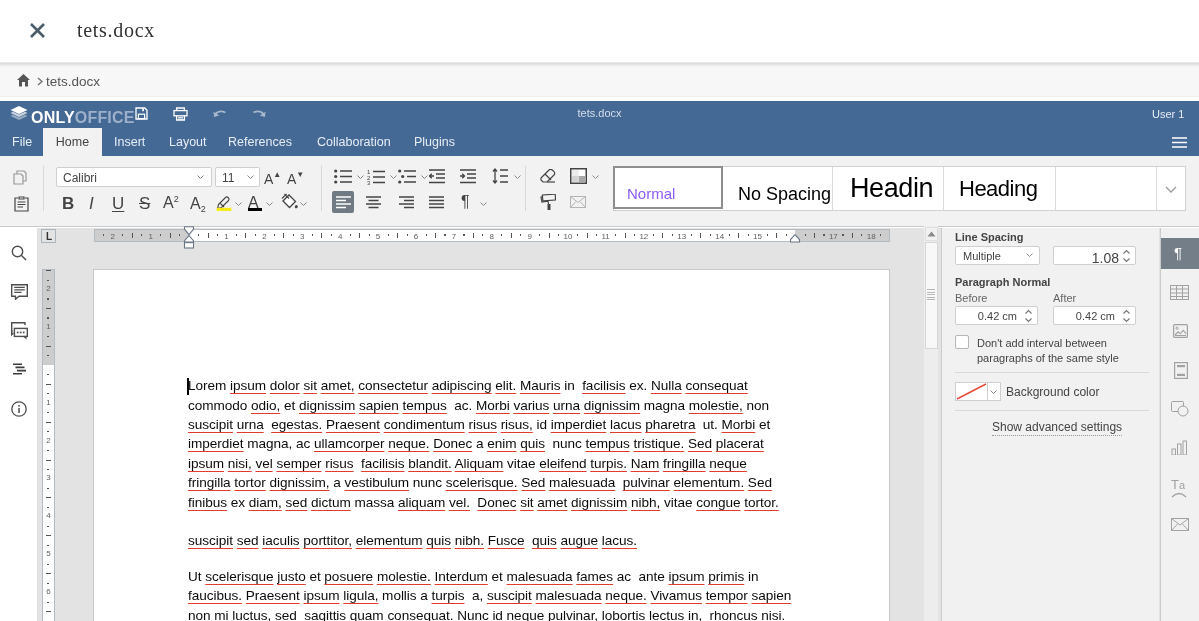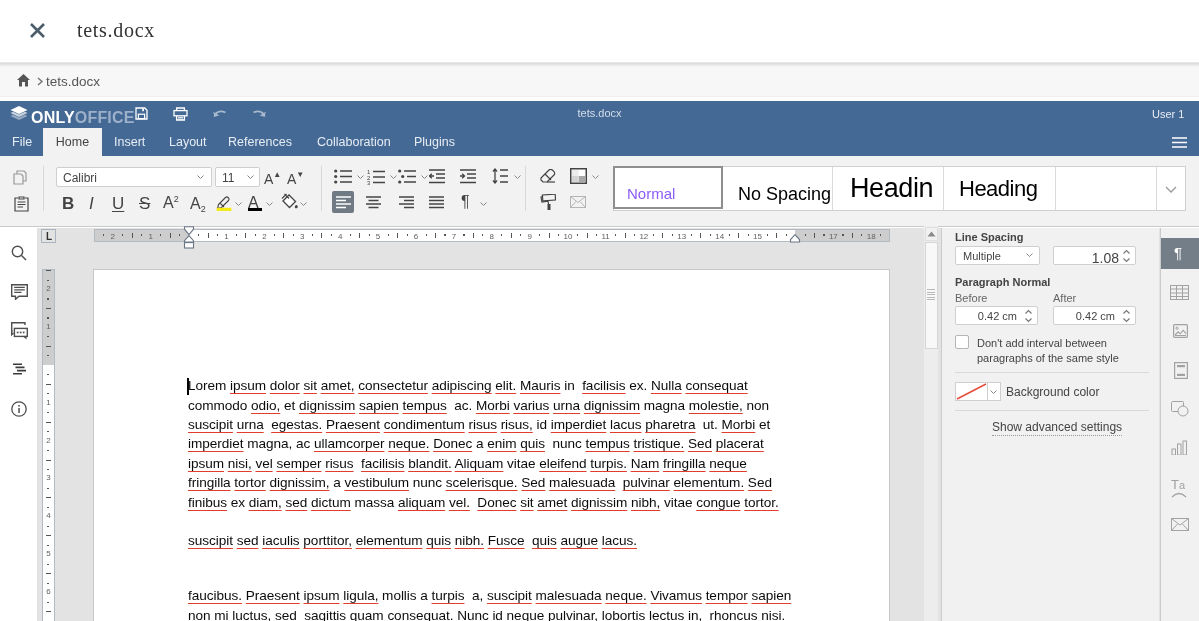--- a/index.html
+++ b/index.html
@@ -411,20 +411,21 @@
     <div class="abs" style="left:45.8px;top:611.1px;width:4.8px;height:1px;background:#555"></div>
     <div class="abs" style="left:47.2px;top:620.6px;width:1.8px;height:1.2px;background:#555"></div>
 <div class="tl" style="top:378.1px">Lorem <span class="sp">ipsum</span> <span class="sp">dolor</span> <span class="sp">sit</span> <span class="sp">amet,</span> <span class="sp">consectetur</span> <span class="sp">adipiscing</span> <span class="sp">elit.</span> <span class="sp">Mauris</span> in &nbsp;<span class="sp">facilisis</span> ex. <span class="sp">Nulla</span> <span class="sp">consequat</span></div>
     <div class="tl" style="top:397.5px">commodo <span class="sp">odio,</span> et <span class="sp">dignissim</span> <span class="sp">sapien</span> <span class="sp">tempus</span> &nbsp;ac. <span class="sp">Morbi</span> <span class="sp">varius</span> <span class="sp">urna</span> <span class="sp">dignissim</span> magna <span class="sp">molestie,</span> non</div>
     <div class="tl" style="top:416.9px"><span class="sp">suscipit</span> <span class="sp">urna</span> &nbsp;<span class="sp">egestas.</span> <span class="sp">Praesent</span> <span class="sp">condimentum</span> <span class="sp">risus</span> <span class="sp">risus,</span> id <span class="sp">imperdiet</span> <span class="sp">lacus</span> <span class="sp">pharetra</span> &nbsp;ut. <span class="sp">Morbi</span> et</div>
     <div class="tl" style="top:436.3px"><span class="sp">imperdiet</span> magna, ac <span class="sp">ullamcorper</span> <span class="sp">neque.</span> <span class="sp">Donec</span> a <span class="sp">enim</span> <span class="sp">quis</span> &nbsp;nunc <span class="sp">tempus</span> <span class="sp">tristique.</span> <span class="sp">Sed</span> <span class="sp">placerat</span></div>
     <div class="tl" style="top:455.7px"><span class="sp">ipsum</span> <span class="sp">nisi,</span> <span class="sp">vel</span> <span class="sp">semper</span> <span class="sp">risus</span> &nbsp;<span class="sp">facilisis</span> <span class="sp">blandit.</span> <span class="sp">Aliquam</span> vitae <span class="sp">eleifend</span> <span class="sp">turpis.</span> <span class="sp">Nam</span> <span class="sp">fringilla</span> <span class="sp">neque</span></div>
     <div class="tl" style="top:475.1px"><span class="sp">fringilla</span> <span class="sp">tortor</span> <span class="sp">dignissim,</span> a <span class="sp">vestibulum</span> nunc <span class="sp">scelerisque.</span> <span class="sp">Sed</span> <span class="sp">malesuada</span> &nbsp;<span class="sp">pulvinar</span> <span class="sp">elementum.</span> <span class="sp">Sed</span></div>
     <div class="tl" style="top:494.5px"><span class="sp">finibus</span> ex <span class="sp">diam,</span> <span class="sp">sed</span> <span class="sp">dictum</span> massa <span class="sp">aliquam</span> <span class="sp">vel.</span>&nbsp; <span class="sp">Donec</span> <span class="sp">sit</span> <span class="sp">amet</span> <span class="sp">dignissim</span> <span class="sp">nibh,</span> vitae <span class="sp">congue</span> <span class="sp">tortor.</span></div>
     <div class="tl" style="top:533.3px"><span class="sp">suscipit</span> <span class="sp">sed</span> <span class="sp">iaculis</span> <span class="sp">porttitor,</span> <span class="sp">elementum</span> <span class="sp">quis</span> <span class="sp">nibh.</span> <span class="sp">Fusce</span>&nbsp; <span class="sp">quis</span> <span class="sp">augue</span> <span class="sp">lacus.</span></div>
+    <div class="tl" style="top:568.9px">Ut <span class="sp">scelerisque</span> <span class="sp">justo</span> et <span class="sp">posuere</span> <span class="sp">molestie.</span> <span class="sp">Interdum</span> et <span class="sp">malesuada</span> <span class="sp">fames</span> ac&nbsp; ante <span class="sp">ipsum</span> <span class="sp">primis</span> in</div>
     <div class="tl" style="top:588.3px"><span class="sp">faucibus.</span> <span class="sp">Praesent</span> <span class="sp">ipsum</span> <span class="sp">ligula,</span> mollis a <span class="sp">turpis</span>&nbsp; a, <span class="sp">suscipit</span> <span class="sp">malesuada</span> <span class="sp">neque.</span> <span class="sp">Vivamus</span> <span class="sp">tempor</span> <span class="sp">sapien</span></div>
     <div class="tl" style="top:607.7px">non mi <span class="sp">luctus,</span> <span class="sp">sed</span>&nbsp; <span class="sp">sagittis</span> <span class="sp">quam</span> <span class="sp">consequat.</span> <span class="sp">Nunc</span> id <span class="sp">neque</span> <span class="sp">pulvinar,</span> <span class="sp">lobortis</span> <span class="sp">lectus</span> in,&nbsp; <span class="sp">rhoncus</span> <span class="sp">nisi.</span></div>
     <div class="abs" style="left:187px;top:378px;width:1.6px;height:17px;background:#000"></div>
 <div class="plabel" style="left:955px;top:231px">Line Spacing</div>
     <div class="pinput" style="left:955px;top:246px;width:85px;height:19px">
       <span style="position:absolute;left:7px;top:3px;font-size:11px">Multiple</span>
     </div>
     <svg class="chev" style="left:1026px;top:253px" viewBox="0 0 7 4">
       <path d="M0.5 0.5 L3.5 3.5 L6.5 0.5" stroke="#888" fill="none"></path>
     </svg>

